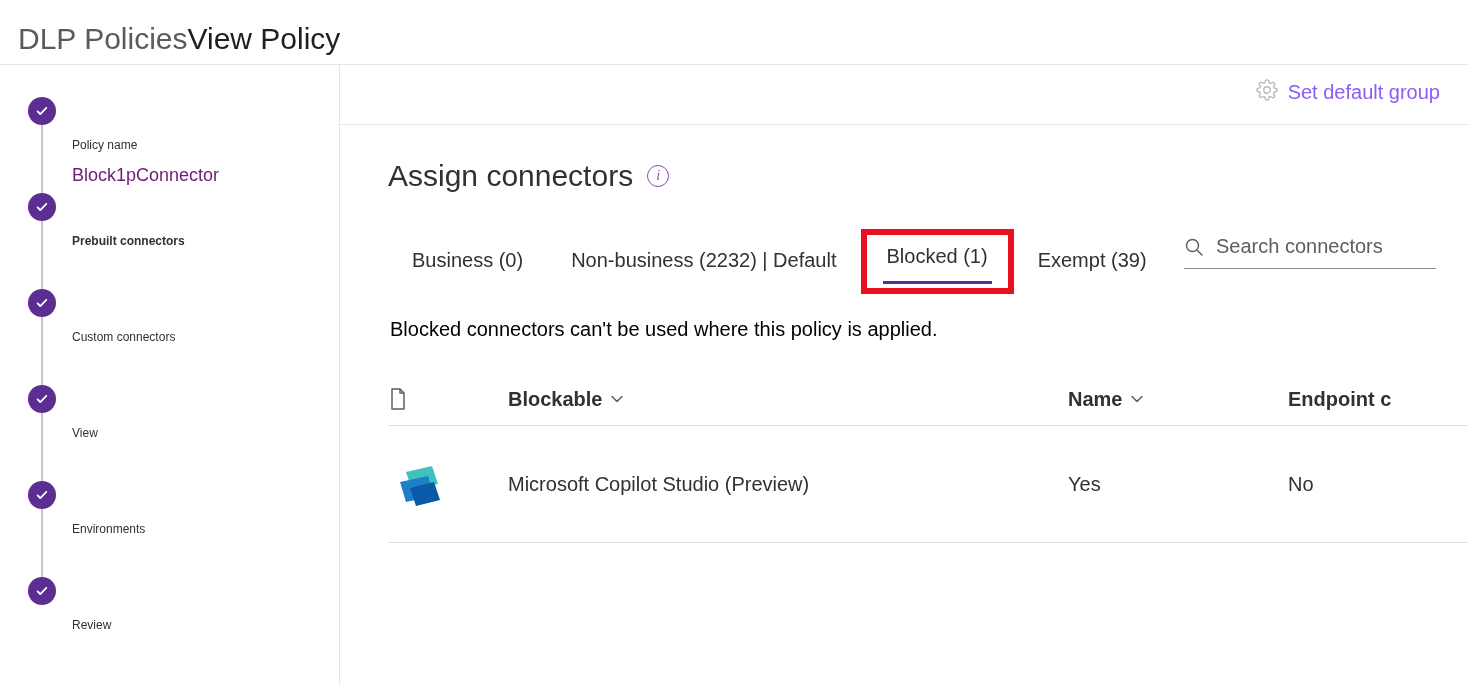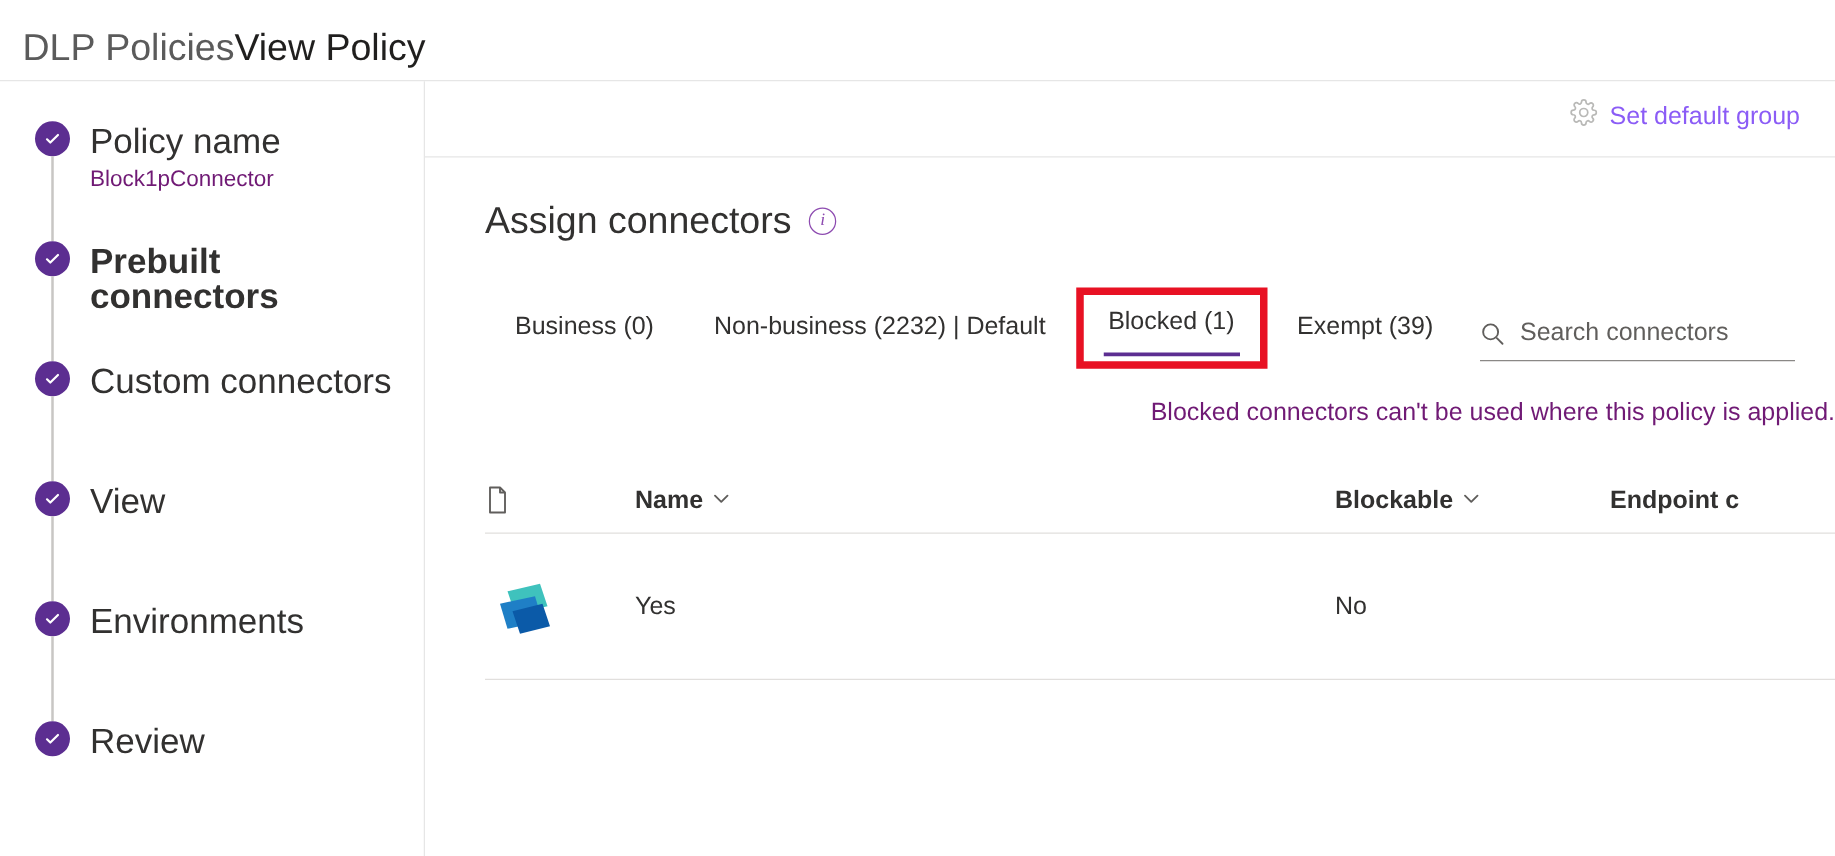--- a/index.html
+++ b/index.html
@@ -40,21 +40,21 @@
     .step { position: relative; padding-left: 44px; margin-bottom: 0; }
     .step .bullet {
       position: absolute;
       left: 0; top: 0;
       width: 28px; height: 28px;
       border-radius: 50%;
       background: #5c2e91;
       display: flex; align-items: center; justify-content: center;
     }
     .step .bullet svg { width: 14px; height: 14px; }
-    .step .label { font-size: 28px; line-height: 28px; color: #323130; }
+    .step .label { font-size: 12px; line-height: 28px; color: #323130; margin-top: 32px; }
     .step.active .label { font-weight: 600; }
     .step .sub { font-size: 18px; color: #701a75; margin-top: 6px; }
     .step .connector {
       position: absolute;
       left: 13px; top: 28px;
       width: 2px;
       background: #c8c6c4;
     }
     .step-body { min-height: 96px; padding-top: 2px; }
     .step:last-child .step-body { min-height: 28px; }
@@ -80,21 +80,21 @@
       display: flex; align-items: center; gap: 14px;
       margin-bottom: 36px;
     }
     .info-icon {
       width: 22px; height: 22px; border: 1.5px solid #8d4bb0; border-radius: 50%;
       display: inline-flex; align-items: center; justify-content: center;
       color: #8d4bb0; font-style: italic; font-family: Georgia, serif; font-size: 14px;
     }
 
     
-    .tabs-row { display: flex; align-items: flex-end; gap: 0; border-bottom: none; }
+    .tabs-row { display: flex; align-items: flex-start; gap: 0; border-bottom: none; }
     .tabs { display: flex; align-items: flex-end; gap: 0; }
     .tab {
       font-size: 20px; color: #323130;
       padding: 14px 24px 22px 24px;
       cursor: pointer;
       position: relative;
       white-space: nowrap;
     }
     .tab.selected { }
     .tab.selected::after {
@@ -116,21 +116,21 @@
       min-width: 250px;
     }
     .search svg { width: 20px; height: 20px; }
     .search input {
       border: none; outline: none; font-size: 20px;
       color: #605e5c; background: transparent;
       padding: 6px 0 10px 0; width: 220px;
     }
     .search input::placeholder { color: #605e5c; }
 
-    .tab-desc { font-size: 20px; color: #701a75; margin: 24px 0 32px 2px; text-align: right; }
+    .tab-desc { font-size: 20px; color: #000000; margin: 24px 0 32px 2px; }
 
     
     .table { width: 100%; }
     .thead, .trow {
       display: grid;
       grid-template-columns: 120px 560px 220px 1fr;
       align-items: center;
       border-bottom: 1px solid #e1dfdd;
     }
     .thead { padding: 14px 0; }
@@ -275,47 +275,48 @@
 
       <div class="table">
         <div class="thead">
           <div class="th th-icon">
             <svg viewBox="0 0 20 24" fill="none">
                 <path d="M4 2h8l4 4v16H4V2z" stroke="#605e5c" stroke-width="1.5" stroke-linejoin="round"></path>
                 <path d="M12 2v4h4" stroke="#605e5c" stroke-width="1.5" stroke-linejoin="round"></path>
               </svg>
           </div>
           <div class="th">
+            <span>Blockable</span>
+            <span class="sort-chevron">
+              <svg viewBox="0 0 14 14">
+                  <path d="M2 4.5l5 5 5-5" stroke="#605e5c" stroke-width="1.5" fill="none" stroke-linecap="round" stroke-linejoin="round"></path>
+                </svg>
+            </span>
+          </div>
+          <div class="th">
             <span>Name</span>
             <span class="sort-chevron">
               <svg viewBox="0 0 14 14">
                   <path d="M2 4.5l5 5 5-5" stroke="#605e5c" stroke-width="1.5" fill="none" stroke-linecap="round" stroke-linejoin="round"></path>
                 </svg>
             </span>
           </div>
           <div class="th">
-            <span>Blockable</span>
-            <span class="sort-chevron">
-              <svg viewBox="0 0 14 14">
-                  <path d="M2 4.5l5 5 5-5" stroke="#605e5c" stroke-width="1.5" fill="none" stroke-linecap="round" stroke-linejoin="round"></path>
-                </svg>
-            </span>
-          </div>
-          <div class="th">
             <span>Endpoint c</span>
           </div>
         </div>
 
         <div class="trow">
           <div class="td td-icon">
             <svg viewBox="0 0 64 64">
               <path d="M18 20 L44 14 L50 32 L24 38 Z" fill="#3fc2bd"></path>
               <path d="M12 30 L40 24 L46 44 L18 50 Z" fill="#1f7fc6"></path>
               <path d="M22 36 L46 30 L52 48 L28 54 Z" fill="#0b5aa8"></path>
             </svg>
           </div>
+          <div class="td">Microsoft Copilot Studio (Preview)</div>
           <div class="td">Yes</div>
           <div class="td">No</div>
         </div>
       </div>
     </div>
   </main>
 </div>
 
 </body></html>

